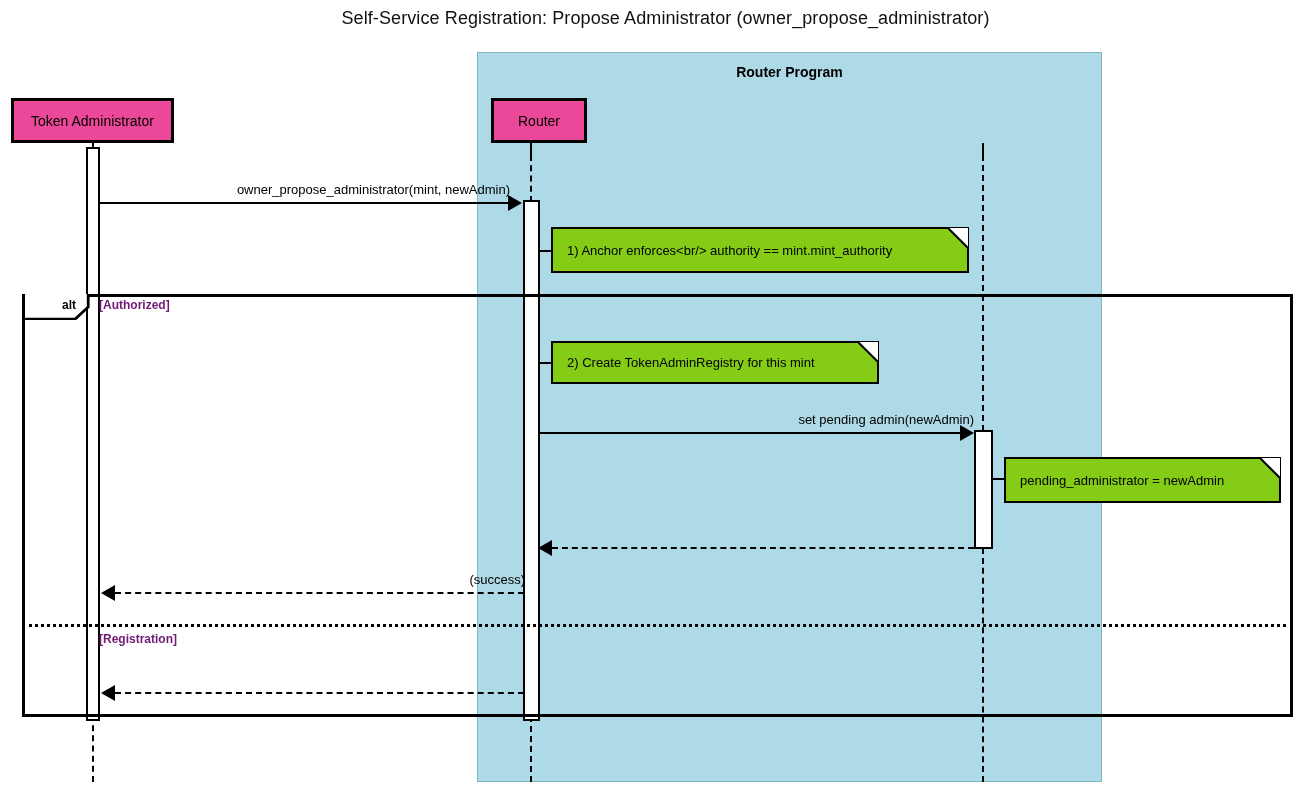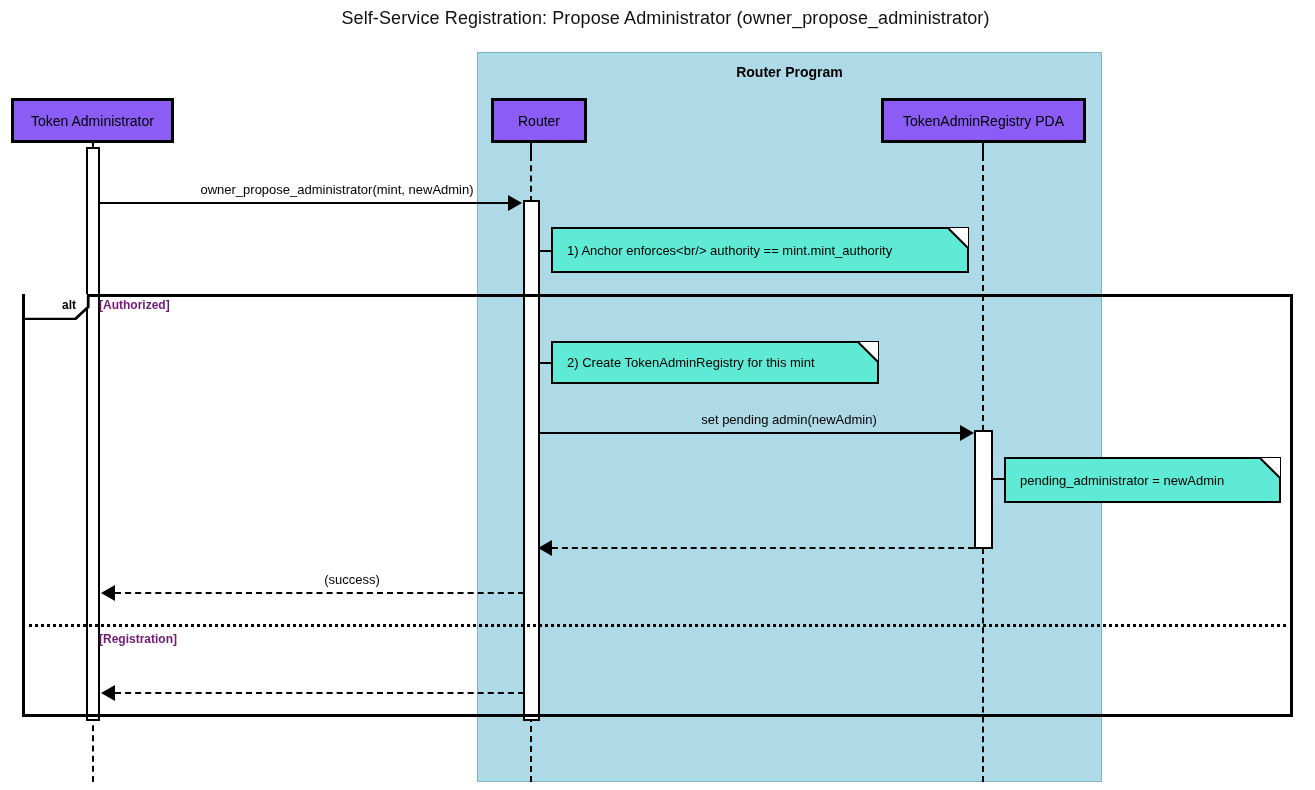--- a/index.html
+++ b/index.html
@@ -16,21 +16,21 @@
     position:absolute;left:477px;top:52px;width:625px;height:730px;
     background:#aed9e6;border:1px solid #7fb6c6;box-sizing:border-box;
   }
   .group-title{
     position:absolute;left:477px;top:64px;width:625px;text-align:center;
     font-size:14px;font-weight:bold;color:#000;
   }
 
   
   .participant{
-    position:absolute;background:#8b5cf6;border:3px solid #000;box-sizing:border-box;
+    position:absolute;background:#ec4899;border:3px solid #000;box-sizing:border-box;
     display:flex;align-items:center;justify-content:center;
     font-size:14px;color:#000;text-align:center;
   }
 
   
   .lifeline{
     position:absolute;width:0;border-left:2px dashed #000;
   }
   
   .lifeline-stub{position:absolute;width:0;border-left:2px solid #000;}
@@ -48,27 +48,26 @@
     border-top:8px solid transparent;border-bottom:8px solid transparent;
     border-left:14px solid #000;
   }
   .arrow-open-left{
     position:absolute;width:0;height:0;
     border-top:8px solid transparent;border-bottom:8px solid transparent;
     border-right:14px solid #000;
   }
   .msg-label{
     position:absolute;font-size:13px;color:#000;white-space:nowrap;
-    text-align:center;
-    padding-left:32px;
+    text-align:right;
   }
 
   
   .note{
-    position:absolute;background:#5eead4;border:2px solid #000;box-sizing:border-box;
+    position:absolute;background:#84cc16;border:2px solid #000;box-sizing:border-box;
     display:flex;align-items:center;font-size:13px;color:#000;
     padding-left:14px;white-space:nowrap;
   }
   .note-fold-wrap{position:absolute;top:0;right:0;width:20px;height:20px;overflow:hidden;}
   .note-connector{position:absolute;height:0;border-top:2px solid #000;}
 
   
   .alt-frame{
     position:absolute;left:22px;top:294px;width:1271px;height:423px;
     border:3px solid #000;box-sizing:border-box;background:transparent;
@@ -109,23 +108,20 @@
   <div class="lifeline" style="left:982px;top:548px;height:234px;"></div>
 
   <div class="participant" style="left:11px;top:98px;width:163px;height:45px;">
     <span>Token Administrator</span>
   </div>
 
   <div class="participant" style="left:491px;top:98px;width:96px;height:45px;">
     <span>Router</span>
   </div>
 
-  <div class="participant" style="left:881px;top:98px;width:205px;height:45px;">
-    <span>TokenAdminRegistry PDA</span>
-  </div>
 
   <div class="activation" style="left:86px;top:147px;width:14px;height:574px;"></div>
 
   <div class="activation" style="left:523px;top:200px;width:17px;height:521px;"></div>
 
   <div class="activation" style="left:974px;top:430px;width:19px;height:119px;"></div>
 
   <div class="alt-frame"></div>
 
   <svg class="alt-tab-clip" width="86" height="28" viewBox="0 0 86 28" style="left:22px;top:294px;">

